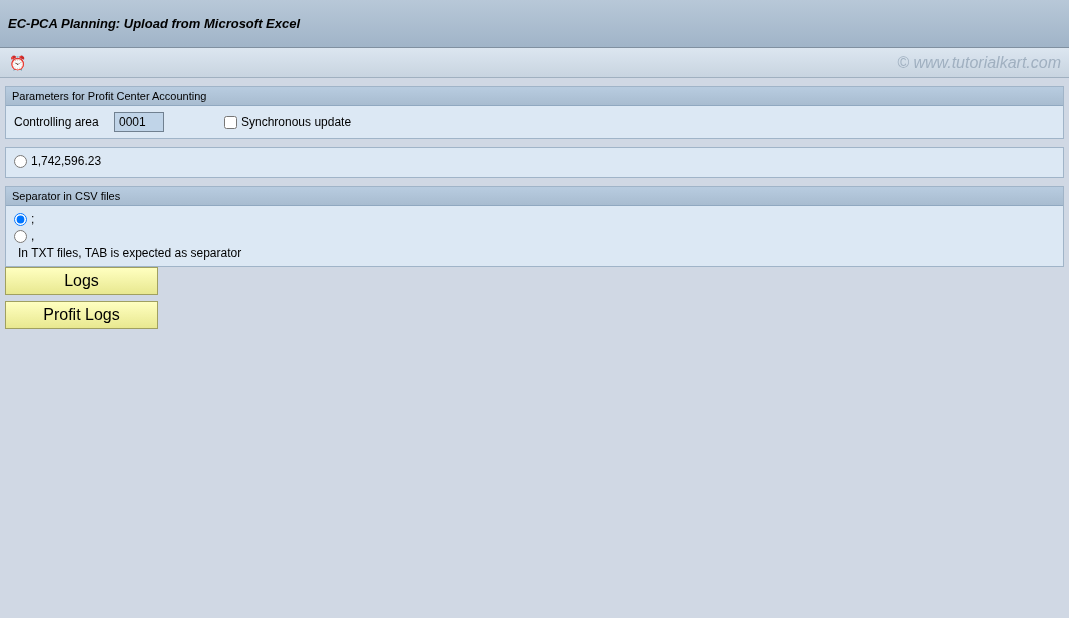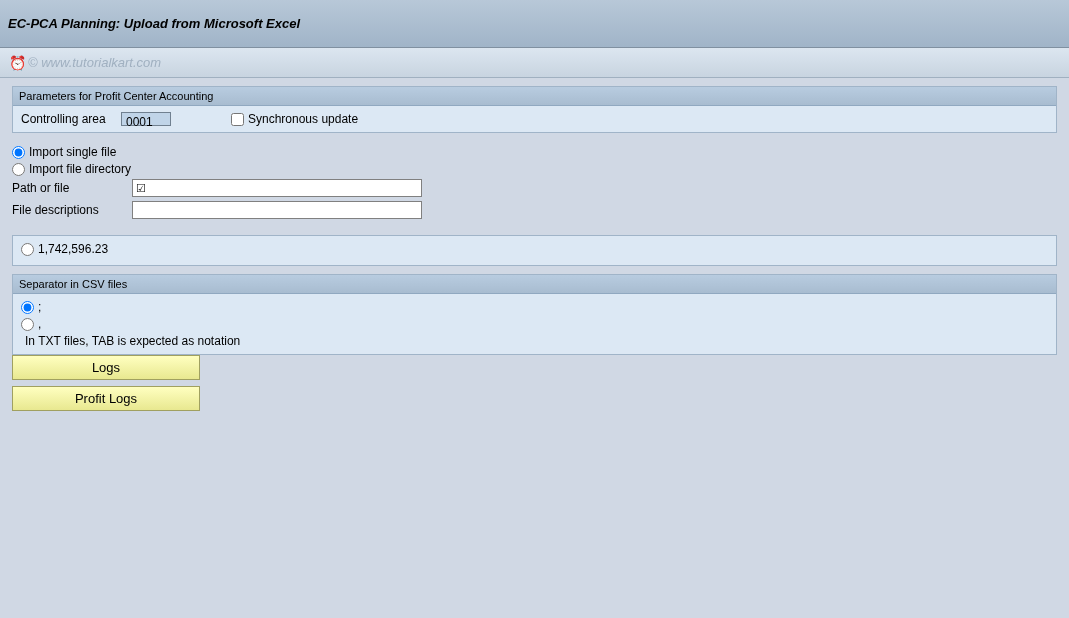--- a/index.html
+++ b/index.html
@@ -38,29 +38,29 @@
       height: 20px;
       display: flex;
       align-items: center;
       justify-content: center;
       cursor: pointer;
       font-size: 14px;
     }
 
     .watermark {
       flex: 1;
-      text-align: left;
+      text-align: right;
       color: #a0b0c0;
-      font-size: 13px;
+      font-size: 16px;
       font-style: italic;
     }
 
     
     .main-content {
-      padding: 8px 12px;
+      padding: 8px 5px;
       background-color: #d0d8e4;
     }
 
     
     .panel {
       background-color: #dce6f0;
       border: 1px solid #a0b4c8;
       margin-bottom: 8px;
     }
 
@@ -143,37 +143,37 @@
     
     .csv-panel {
       margin-bottom: 0;
     }
 
     
     .btn-yellow {
       background: linear-gradient(to bottom, #ffffc0, #e8e890);
       border: 1px solid #a0a060;
       padding: 4px 0;
-      width: 188px;
-      font-size: 13px;
+      width: 153px;
+      font-size: 16px;
       cursor: pointer;
       text-align: center;
       margin-bottom: 6px;
       display: block;
     }
 
     
     .controlling-area-value {
       background-color: #c0d4e8;
       border: 1px solid #708090;
       padding: 1px 4px;
       font-size: 12px;
       min-width: 50px;
       display: inline-block;
-      height: 14px;
+      height: 20px;
       line-height: 16px;
     }
 
     input[type="radio"] {
       margin: 0;
     }
 
     input[type="checkbox"] {
       margin: 0;
     }
@@ -208,38 +208,20 @@
         <span class="form-label">Controlling area</span>
         <span class="controlling-area-value" title="Controlling area 0001" style="margin-right: 40px;">0001</span>
         <label class="checkbox-row">
           <input type="checkbox" style="">
           <span>Synchronous update</span>
         </label>
       </div>
     </div>
   </div>
 
-  <div class="import-section">
-    <div class="radio-option">
-      <input type="radio" name="import_type" checked="" style="">
-      <span>Import single file</span>
-    </div>
-    <div class="radio-option">
-      <input type="radio" name="import_type" style="">
-      <span>Import file directory</span>
-    </div>
-    <div class="field-row">
-      <span class="field-label">Path or file</span>
-      <input type="text" class="field-input" value="☑" style="">
-    </div>
-    <div class="field-row">
-      <span class="field-label">File descriptions</span>
-      <input type="text" class="field-input" value="" style="">
-    </div>
-  </div>
 
   <div class="panel decimal-panel">
     <div class="panel-body">
       <div class="radio-option">
         <input type="radio" name="decimal_notation" style="">
         <span>1,742,596.23</span>
       </div>
     </div>
   </div>
 
@@ -247,21 +229,21 @@
     <div class="panel-header">Separator in CSV files</div>
     <div class="panel-body">
       <div class="radio-option">
         <input type="radio" name="csv_separator" checked="" style="">
         <span>;</span>
       </div>
       <div class="radio-option">
         <input type="radio" name="csv_separator" style="">
         <span>,</span>
       </div>
-      <div class="info-text">In TXT files, TAB is expected as notation</div>
+      <div class="info-text">In TXT files, TAB is expected as separator</div>
     </div>
   </div>
 
   <button class="btn-yellow">Logs</button>
 
   <button class="btn-yellow">Profit Logs</button>
 
 </div>
 
 </body></html>

